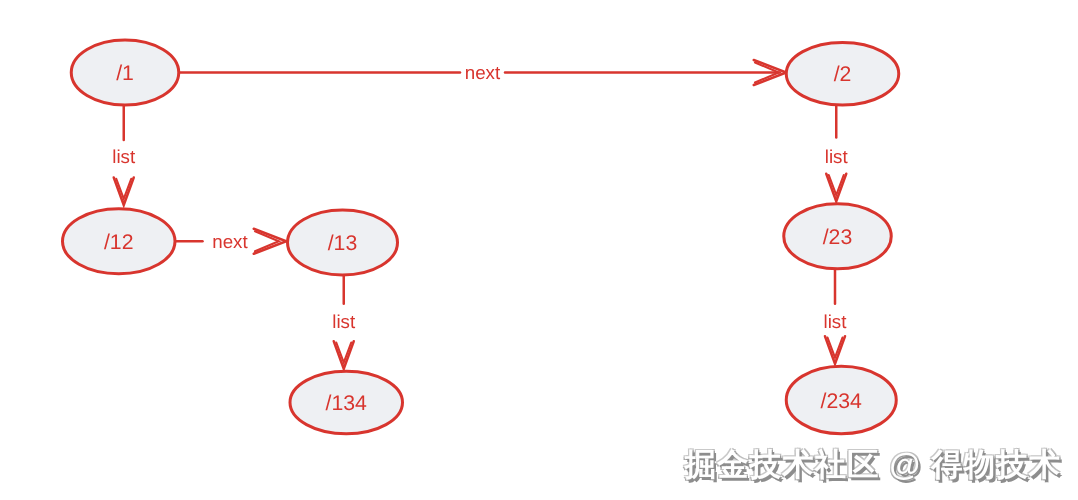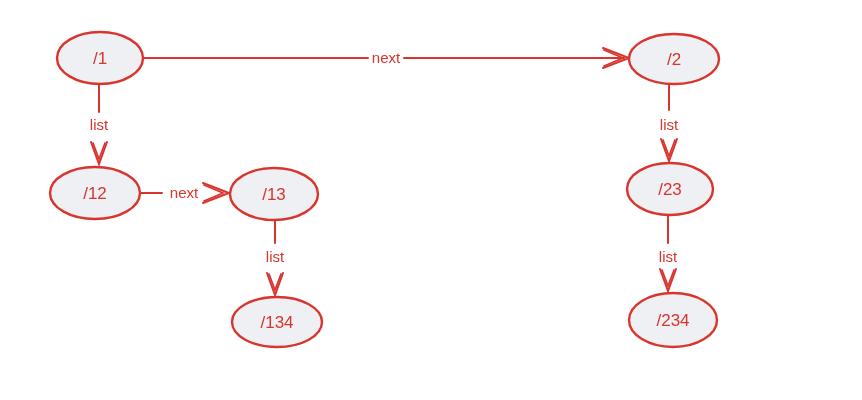--- a/index.html
+++ b/index.html
@@ -113,13 +113,14 @@
       </g>
       <g>
         <ellipse cx="670" cy="189" rx="43" ry="26" fill="#eef0f3" stroke="#d8352e" stroke-width="2.4"></ellipse>
         <text x="670" y="195" text-anchor="middle" class="node-label" fill="#d8352e">/23</text>
       </g>
       <g>
         <ellipse cx="673" cy="320" rx="44" ry="27" fill="#eef0f3" stroke="#d8352e" stroke-width="2.4"></ellipse>
         <text x="673" y="326" text-anchor="middle" class="node-label" fill="#d8352e">/234</text>
       </g>
     </svg>
+  <div class="watermark">掘金技术社区 @ 得物技术</div>
 </div>
 
 </body></html>

